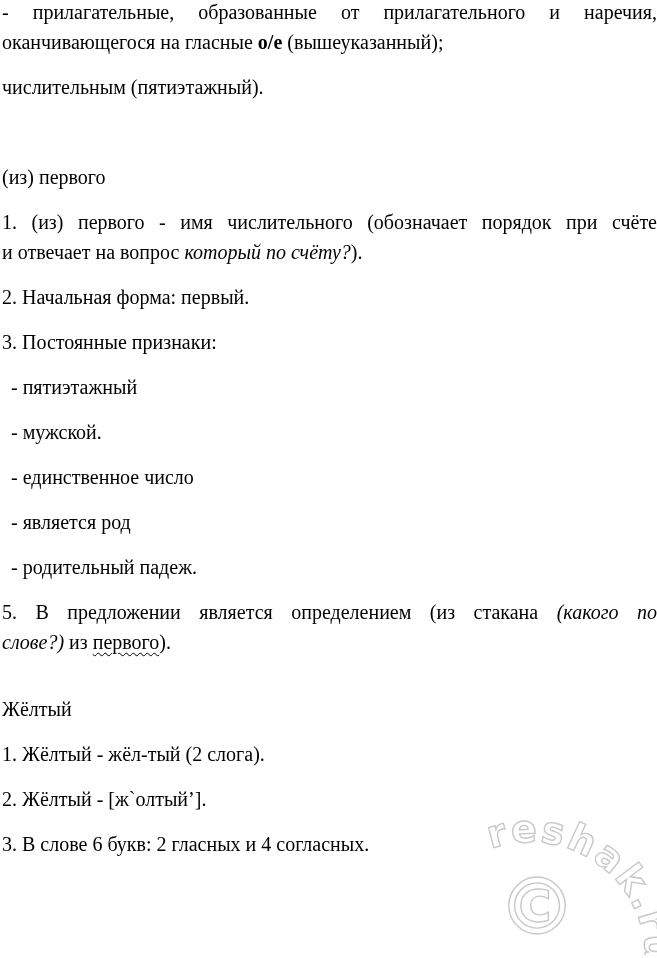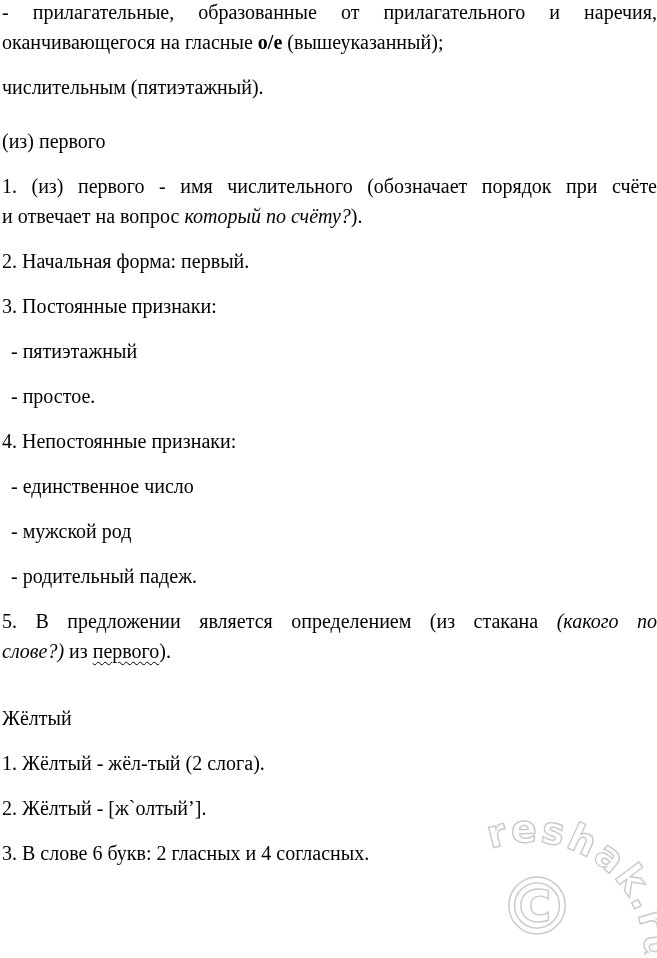--- a/index.html
+++ b/index.html
@@ -19,21 +19,21 @@
   }
   .content {
     position: relative; z-index: 1;
     padding: 0 0 0 2px;
     margin-top: -3px;
   }
   .para { margin: 0 0 15px 0; }
   .line { line-height: 30px; white-space: normal; }
   .jline { text-align: justify; text-align-last: justify; }
   .indent { padding-left: 9px; }
-  .gap60 { margin-top: 24px; }
+  .gap60 { margin-top: 60px; }
   .gap65 { margin-top: 37px; }
   .b { font-weight: bold; }
   .i { font-style: italic; }
   .wavy {
     text-decoration-line: underline;
     text-decoration-style: wavy;
     text-decoration-thickness: 1px;
     text-underline-offset: 3px;
   }
   .wm-text {
@@ -84,33 +84,30 @@
 
     <div class="para">
       <div class="line"><span>3. Постоянные признаки:</span></div>
     </div>
 
     <div class="para">
       <div class="line indent"><span>- пятиэтажный</span></div>
     </div>
 
     <div class="para">
-      <div class="line indent"><span>- простое.</span></div>
+      <div class="line indent"><span>- мужской.</span></div>
     </div>
 
-    <div class="para">
-      <div class="line"><span>4. Непостоянные признаки:</span></div>
-    </div>
 
     <div class="para">
       <div class="line indent"><span>- единственное число</span></div>
     </div>
 
     <div class="para">
-      <div class="line indent"><span>- мужской род</span></div>
+      <div class="line indent"><span>- является род</span></div>
     </div>
 
     <div class="para">
       <div class="line indent"><span>- родительный падеж.</span></div>
     </div>
 
     <div class="para">
       <div class="line jline"><span>5. В предложении является определением (из стакана </span><span class="i">(какого по</span></div>
       <div class="line"><span class="i">слове?)</span><span> из </span><span class="wavy">первого</span><span>).</span></div>
     </div>

